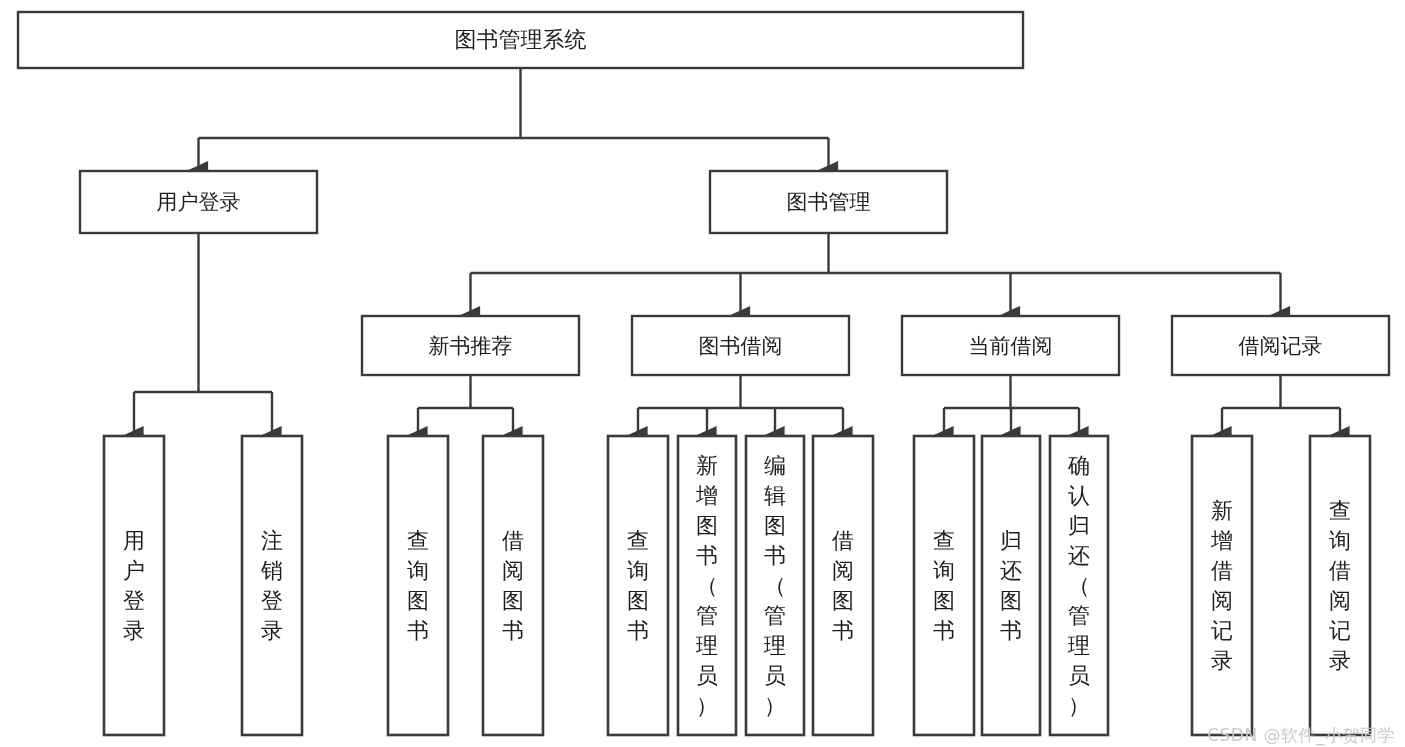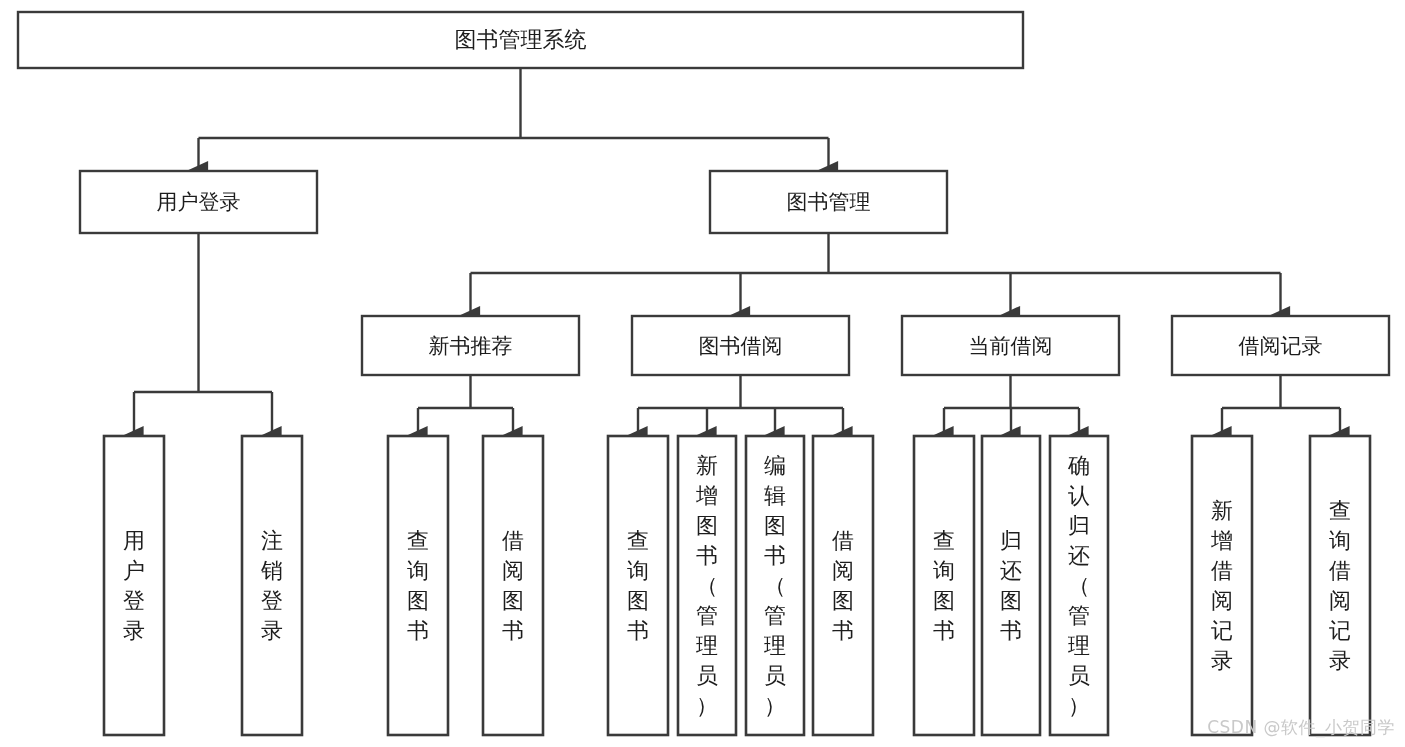--- a/index.html
+++ b/index.html
@@ -53,21 +53,21 @@
   }
   .leaf-label {
     fill: #1d1d1d;
     font-family: "DejaVu Sans", "Liberation Sans", sans-serif;
     font-size: 22px;
     text-anchor: middle;
   }
   .watermark {
     position: absolute;
     right: 10px;
-    bottom: 8px;
+    bottom: 0;
     color: #c9c9c9;
     font-size: 17px;
     font-family: "DejaVu Sans", "Liberation Sans", sans-serif;
     letter-spacing: 0.5px;
     user-select: none;
     white-space: nowrap;
   }
 </style>
 </head>
 <body>

